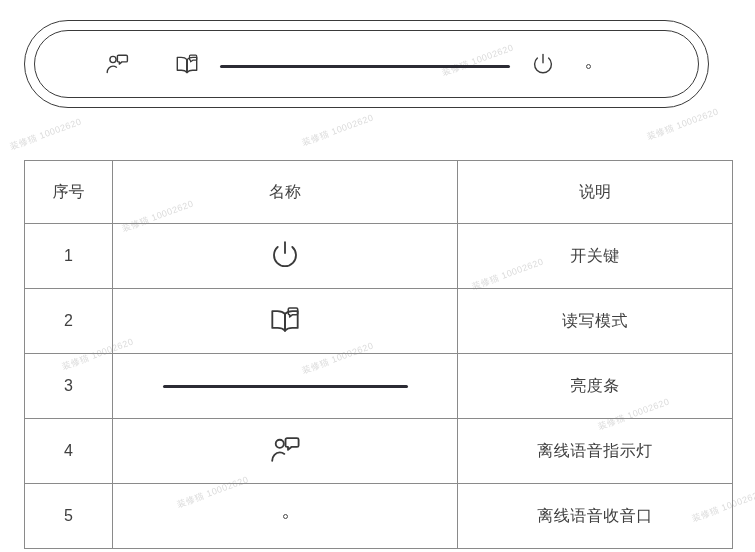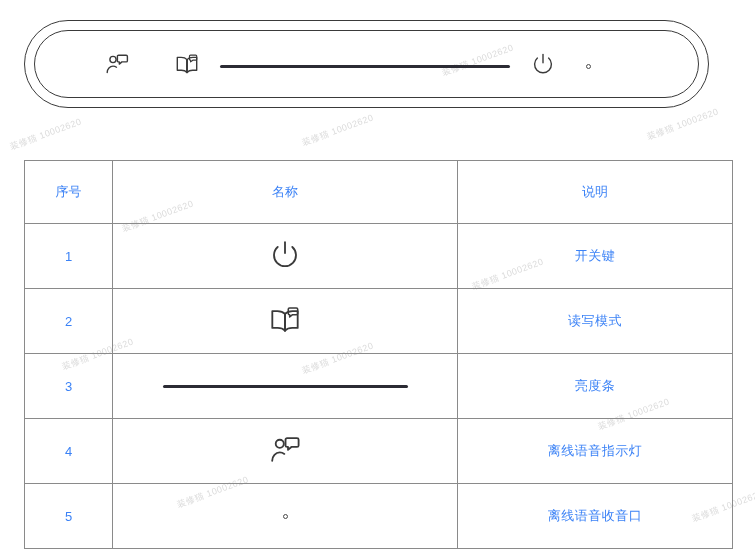--- a/index.html
+++ b/index.html
@@ -90,24 +90,24 @@
     left: 24px;
     top: 160px;
     width: 708px;
     border-collapse: collapse;
     table-layout: fixed;
   }
   table.legend td, table.legend th {
     border: 1px solid #8a8a8a;
     text-align: center;
     vertical-align: middle;
-    font-size: 13px;
+    font-size: 16px;
     font-weight: normal;
     padding: 0;
-    color: #3b82f6;
+    color: #404040;
   }
   table.legend th { height: 62px; }
   table.legend td { height: 64px; }
   .col-no   { width: 88px; }
   .col-name { width: 345px; }
   .col-desc { width: 275px; }
   .desc-cell { font-weight: bold; letter-spacing: .5px; }
   .hdr { font-weight: normal; }
   .icon-cell { line-height: 0; }
   .icon-box {

